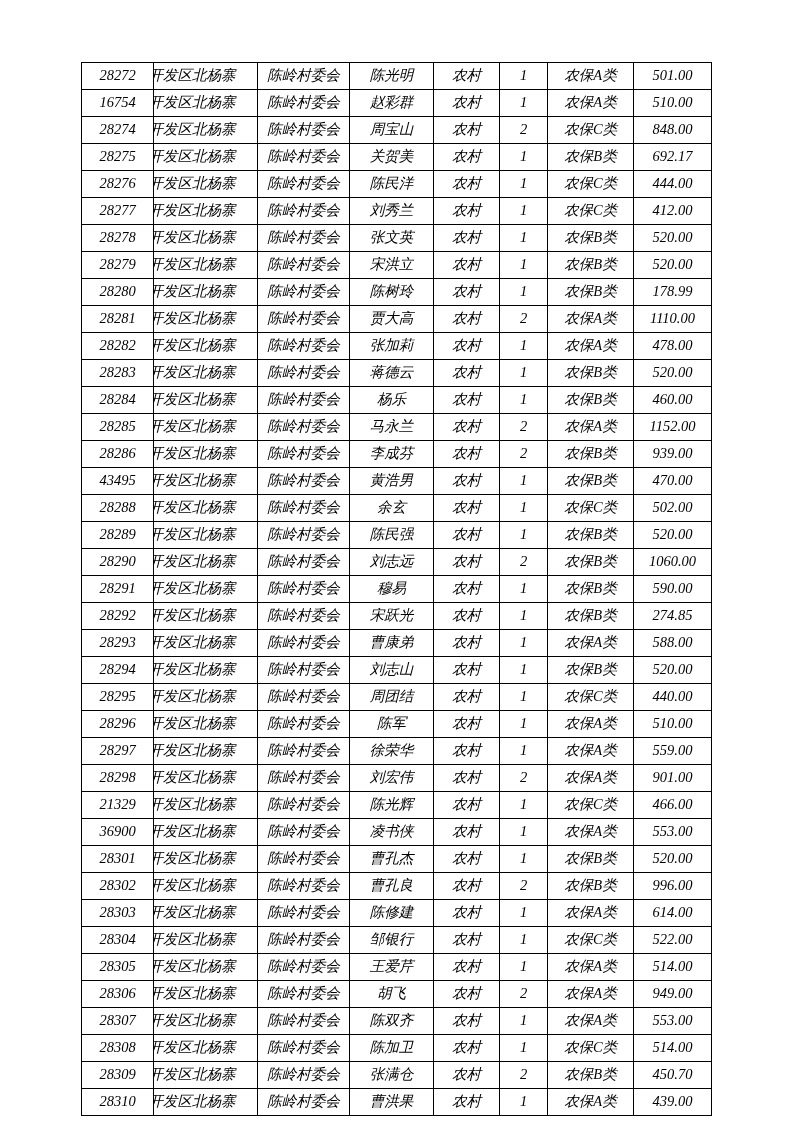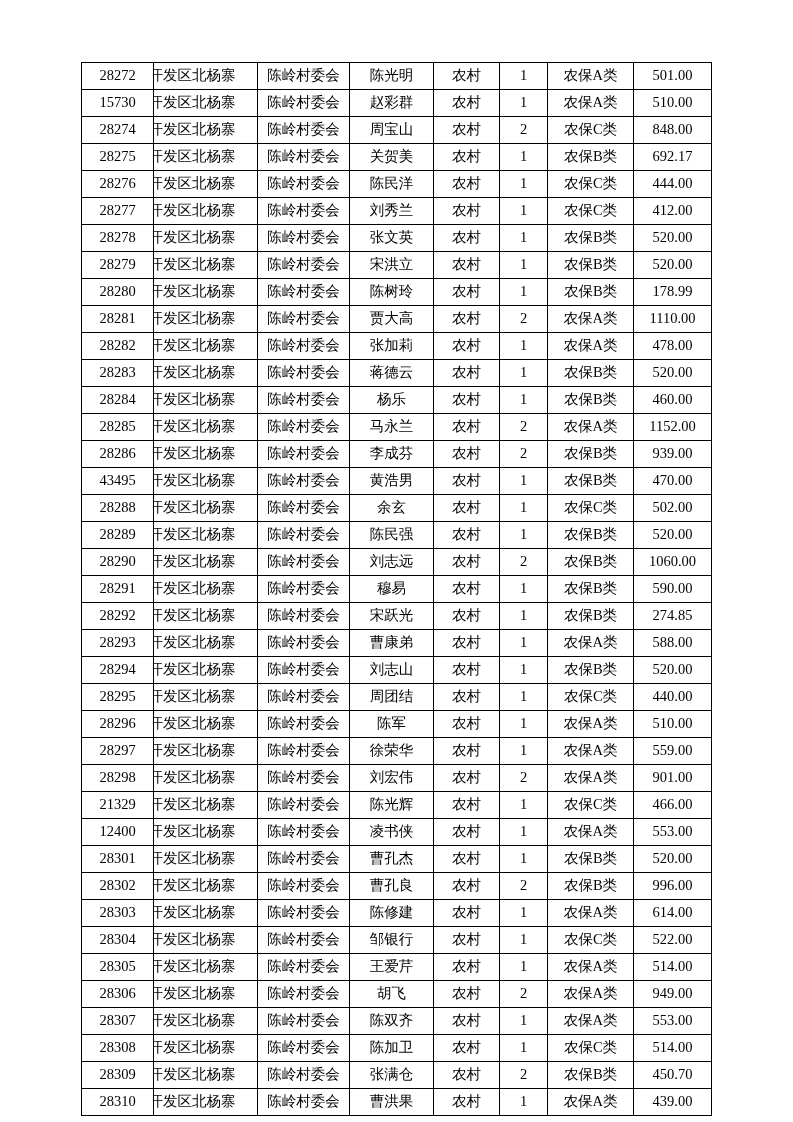--- a/index.html
+++ b/index.html
@@ -12,20 +12,21 @@
     height: 1122px;
     font-family: "Liberation Serif", "DejaVu Serif", serif;
     color: #000000;
   }
   #page {
     position: relative;
     width: 793px;
     height: 1122px;
     box-sizing: border-box;
     padding: 62px 0 12px 0;
+    font-style: italic;
   }
   table.sheet {
     border-collapse: collapse;
     margin: 0 auto;
     table-layout: fixed;
     width: 620px;
   }
   table.sheet td {
     border: 1px solid #000000;
     height: 26px;
@@ -86,21 +87,21 @@
             <span class="org-text">农开发区北杨寨</span>
           </td>
           <td>陈岭村委会</td>
           <td>陈光明</td>
           <td>农村</td>
           <td>1</td>
           <td>农保A类</td>
           <td class="amt-cell">501.00</td>
         </tr>
         <tr>
-          <td class="id-cell">15730</td>
+          <td class="id-cell">16754</td>
           <td class="org-cell">
             <span class="org-text">农开发区北杨寨</span>
           </td>
           <td>陈岭村委会</td>
           <td>赵彩群</td>
           <td>农村</td>
           <td>1</td>
           <td>农保A类</td>
           <td class="amt-cell">510.00</td>
         </tr>
@@ -410,21 +411,21 @@
             <span class="org-text">农开发区北杨寨</span>
           </td>
           <td>陈岭村委会</td>
           <td>陈光辉</td>
           <td>农村</td>
           <td>1</td>
           <td>农保C类</td>
           <td class="amt-cell">466.00</td>
         </tr>
         <tr>
-          <td class="id-cell">12400</td>
+          <td class="id-cell">36900</td>
           <td class="org-cell">
             <span class="org-text">农开发区北杨寨</span>
           </td>
           <td>陈岭村委会</td>
           <td>凌书侠</td>
           <td>农村</td>
           <td>1</td>
           <td>农保A类</td>
           <td class="amt-cell">553.00</td>
         </tr>

